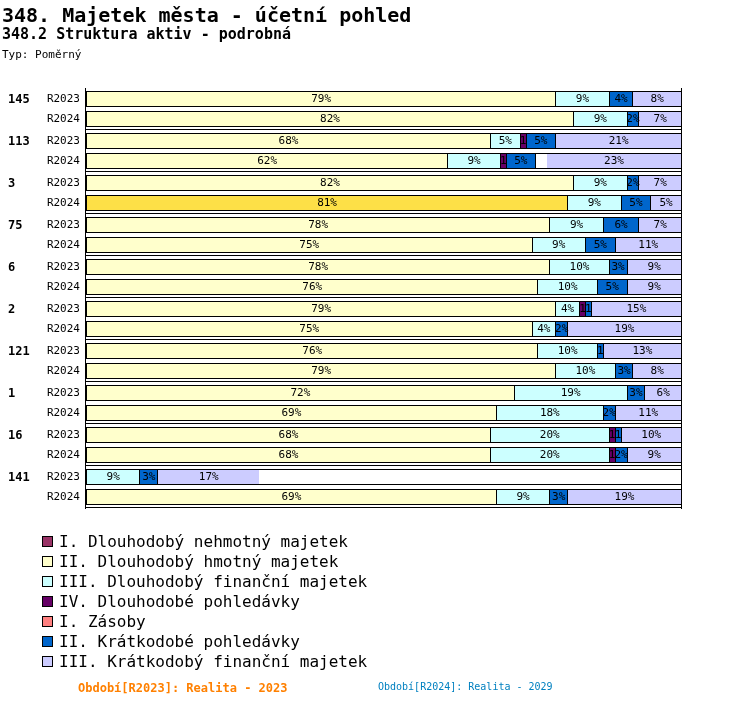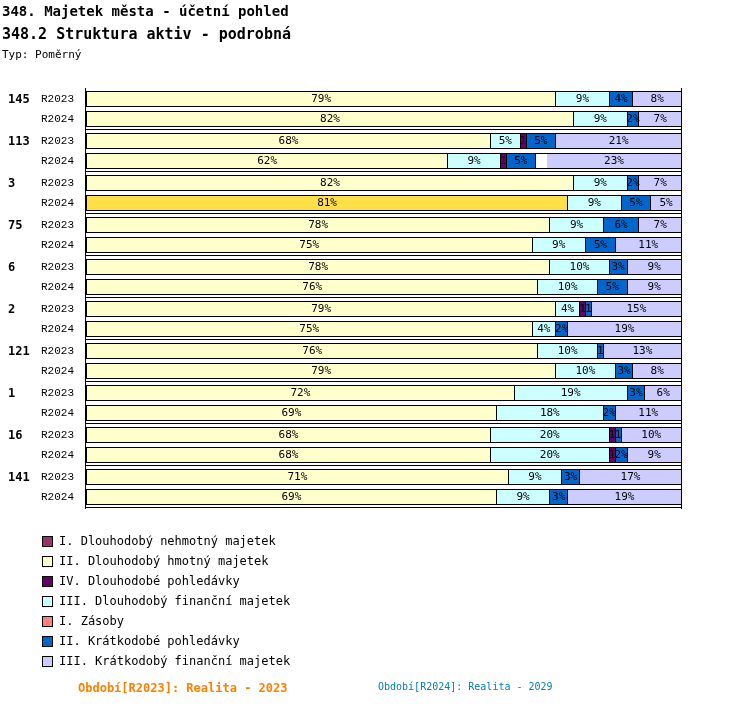--- a/index.html
+++ b/index.html
@@ -2,43 +2,43 @@
 <html><head>
 <meta charset="utf-8">
 <style>
   html,body{margin:0;padding:0;}
   body{
     width:750px;height:722px;background:#ffffff;position:relative;
     font-family:"DejaVu Sans Mono","Liberation Mono",monospace;
     color:#000;
   }
   .abs{position:absolute;}
-  .title{left:2px;top:3px;font-size:14px;font-weight:bold;white-space:nowrap;}
+  .title{left:2px;top:3px;font-size:20px;font-weight:bold;white-space:nowrap;}
   .subtitle{left:2px;top:25px;font-size:15px;font-weight:bold;white-space:nowrap;}
   .type-label{left:2px;top:48px;font-size:11px;white-space:nowrap;}
 
   #chart{position:absolute;left:0;top:0;width:750px;height:520px;}
   .axis-y{position:absolute;left:85px;top:88px;width:1px;height:421px;background:#000;}
   .grid-100{position:absolute;left:681px;top:88px;width:1px;height:421px;background:#000;}
 
   .group-row{position:absolute;left:86px;width:596px;height:42px;border-bottom:1px solid #000;box-sizing:border-box;}
   .bar{position:absolute;left:0;width:100%;height:16px;border:1px solid #000;box-sizing:border-box;display:flex;}
   .bar.r1{top:3px;}
   .bar.r2{top:23px;}
   .seg{height:100%;box-sizing:border-box;border-right:1px solid #000;display:flex;align-items:center;justify-content:center;overflow:visible;}
   .seg:last-child{border-right:none;}
   .seg-label{font-size:11px;line-height:14px;white-space:nowrap;position:relative;z-index:2;color:#000;}
 
   .grp-num{position:absolute;left:8px;width:34px;height:16px;line-height:16px;font-size:12px;font-weight:bold;}
-  .row-label{position:absolute;left:36px;width:38px;height:16px;line-height:16px;font-size:11px;text-align:right;font-family:Liberation Mono, monospace;}
+  .row-label{position:absolute;left:42px;width:38px;height:16px;line-height:16px;font-size:11px;text-align:right;}
 
   #legend{position:absolute;left:42px;top:531px;}
   .legend-item{height:20px;display:flex;align-items:center;}
   .legend-swatch{width:9px;height:9px;border:1px solid #000;margin-right:6px;flex:none;}
-  .legend-label{font-size:12px;white-space:nowrap;}
+  .legend-label{font-size:16px;white-space:nowrap;}
 
   .footer-left{left:78px;top:681px;font-size:12px;white-space:nowrap;font-weight:bold;}
   .footer-right{left:378px;top:681px;font-size:10px;white-space:nowrap;}
 </style>
 </head>
 <body>
 
 <div id="chart">
   <div class="abs title">348. Majetek města - účetní pohled</div>
   <div class="abs subtitle">348.2 Struktura aktiv - podrobná</div>
@@ -326,23 +326,20 @@
           <div class="seg" style="width: 2%; background: rgb(0, 102, 204);">
             <span class="seg-label">2%</span>
           </div>
           <div class="seg" style="width: 9%; background: rgb(204, 204, 255);">
             <span class="seg-label">9%</span>
           </div>
         </div>
       </div>
       <div class="group-row" style="top: 466px;">
         <div class="bar r1">
-          <div class="seg" style="width: 71%; background: rgb(255, 255, 204);">
-            <span class="seg-label">71%</span>
-          </div>
           <div class="seg" style="width: 9%; background: rgb(204, 255, 255);">
             <span class="seg-label">9%</span>
           </div>
           <div class="seg" style="width: 3%; background: rgb(0, 102, 204);">
             <span class="seg-label">3%</span>
           </div>
           <div class="seg" style="width: 17%; background: rgb(204, 204, 255);">
             <span class="seg-label">17%</span>
           </div>
         </div>
@@ -399,28 +396,28 @@
 <div id="legend">
     <div class="legend-item">
       <span class="legend-swatch" style="background: rgb(153, 51, 102);"></span>
       <span class="legend-label">I. Dlouhodobý nehmotný majetek</span>
     </div>
     <div class="legend-item">
       <span class="legend-swatch" style="background: rgb(255, 255, 204);"></span>
       <span class="legend-label">II. Dlouhodobý hmotný majetek</span>
     </div>
     <div class="legend-item">
+      <span class="legend-swatch" style="background: rgb(204, 255, 255);"></span>
+      <span class="legend-label">III. Dlouhodobý finanční majetek</span>
+    </div>
+    <div class="legend-item">
       <span class="legend-swatch" style="background: rgb(102, 0, 102);"></span>
       <span class="legend-label">IV. Dlouhodobé pohledávky</span>
     </div>
     <div class="legend-item">
-      <span class="legend-swatch" style="background: rgb(204, 255, 255);"></span>
-      <span class="legend-label">III. Dlouhodobý finanční majetek</span>
-    </div>
-    <div class="legend-item">
       <span class="legend-swatch" style="background: rgb(255, 128, 128);"></span>
       <span class="legend-label">I. Zásoby</span>
     </div>
     <div class="legend-item">
       <span class="legend-swatch" style="background: rgb(0, 102, 204);"></span>
       <span class="legend-label">II. Krátkodobé pohledávky</span>
     </div>
     <div class="legend-item">
       <span class="legend-swatch" style="background: rgb(204, 204, 255);"></span>
       <span class="legend-label">III. Krátkodobý finanční majetek</span>

